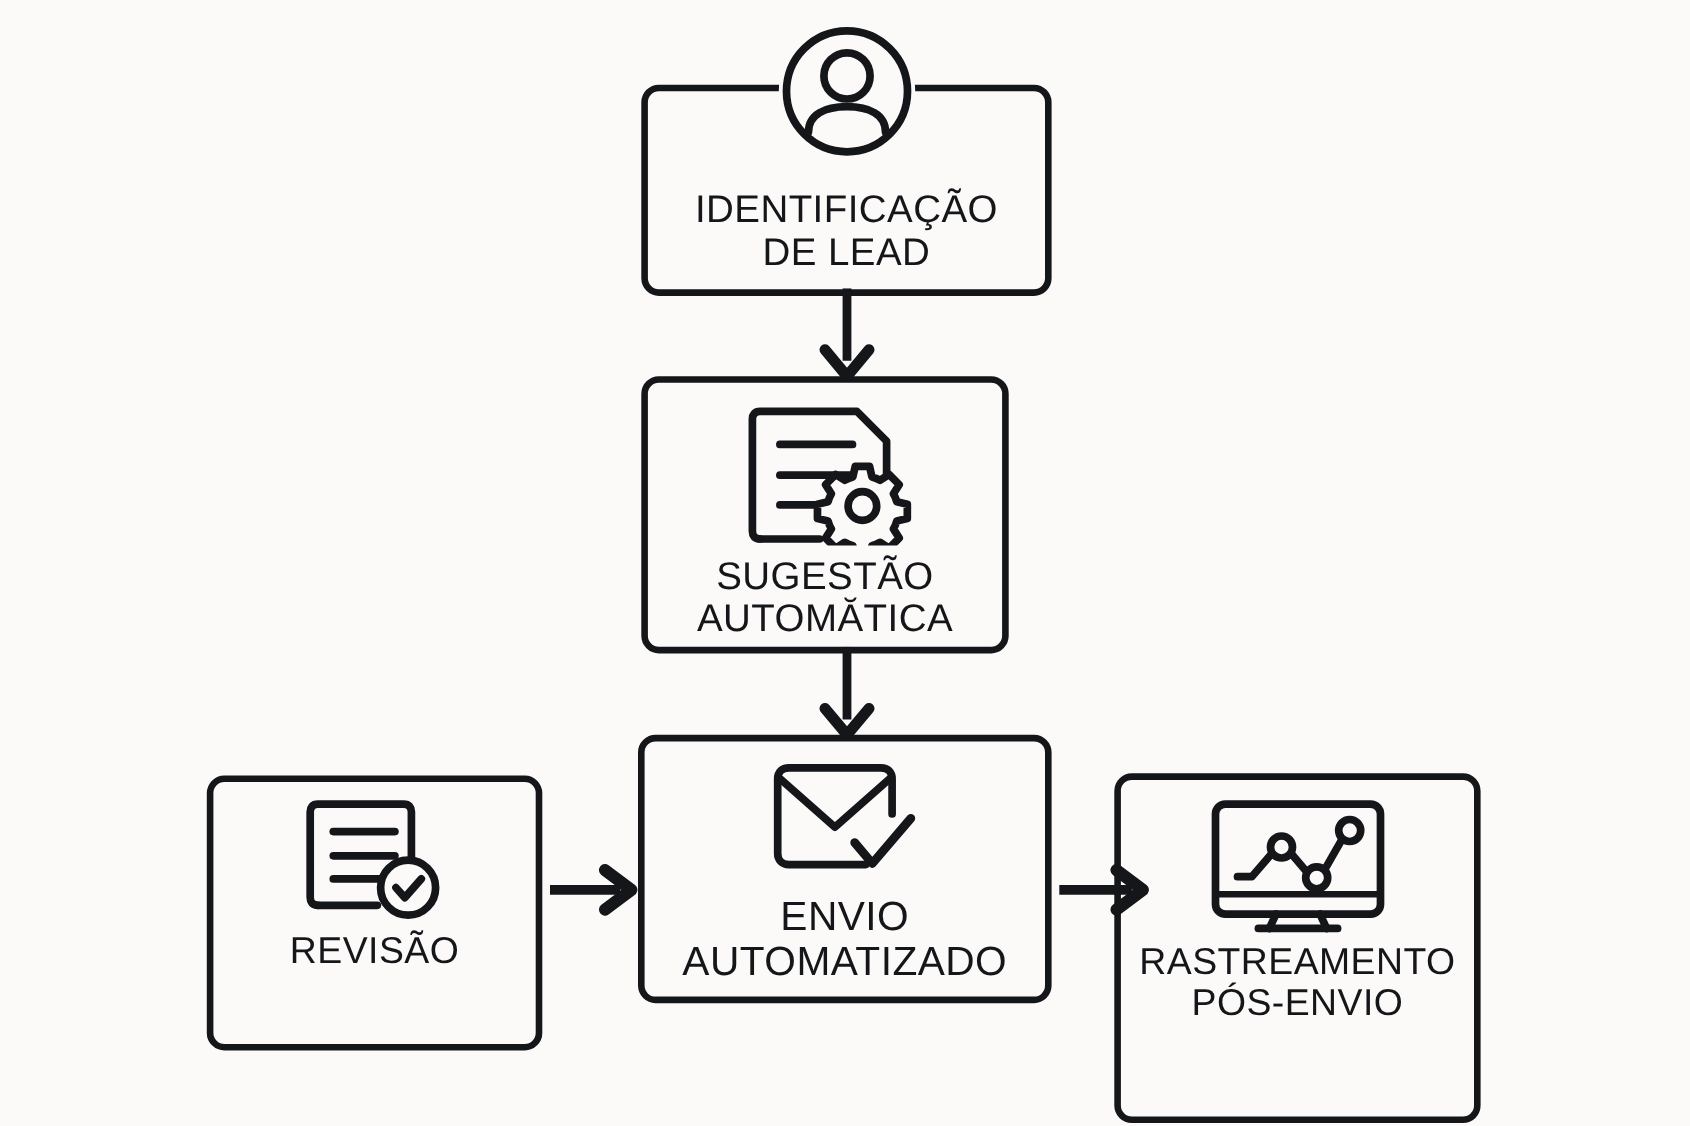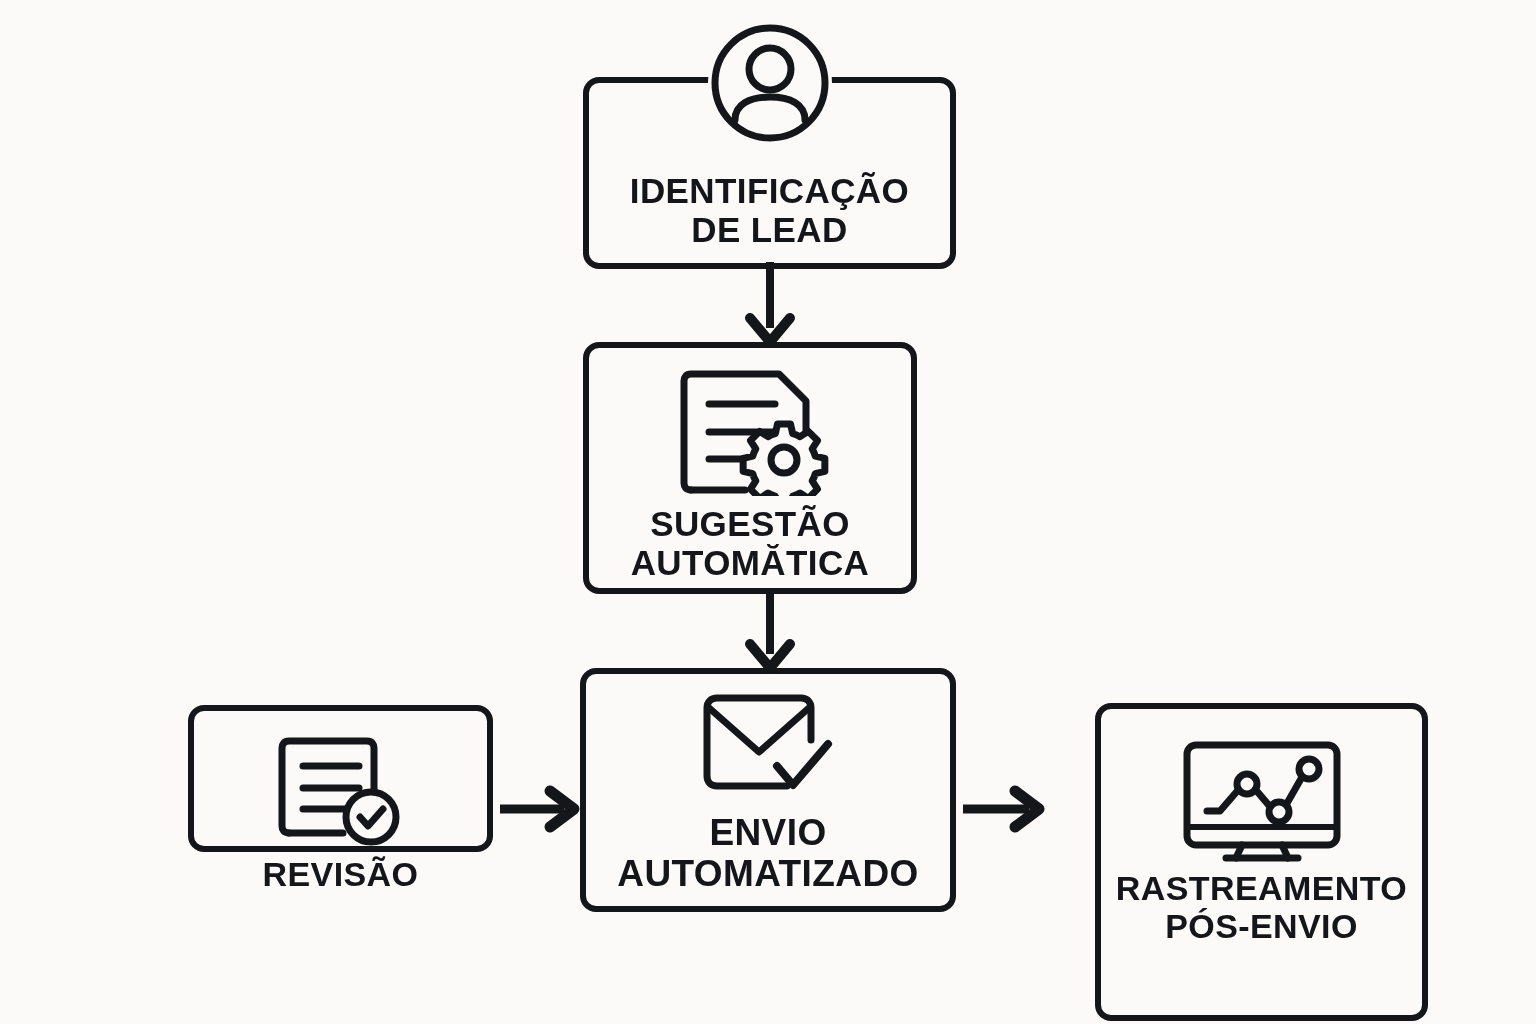--- a/index.html
+++ b/index.html
@@ -29,21 +29,21 @@
     display: flex;
     flex-direction: column;
     align-items: center;
     justify-content: flex-start;
   }
   .node-icon {
     display: block;
   }
   .node-label {
     color: #14161a;
-    font-weight: 700;
+    font-weight: 400;
     text-align: center;
     letter-spacing: 0.4px;
     line-height: 1.12;
     white-space: pre-line;
   }
   
   #node-lead {
     left: 583px; top: 77px; width: 373px; height: 192px;
     overflow: visible;
     justify-content: flex-end;
@@ -70,29 +70,29 @@
 
   
   #node-send {
     left: 580px; top: 668px; width: 376px; height: 244px;
     padding-top: 16px;
   }
   #node-send .node-label { font-size: 37px; margin-top: 10px; }
 
   
   #node-review {
-    left: 188px; top: 705px; width: 305px; height: 147px;
-    padding-top: 24px;
+    left: 188px; top: 705px; width: 305px; height: 250px;
+    padding-top: 14px;
   }
   #node-review .node-label { font-size: 34px; margin-top: 8px; }
 
   
   #node-track {
-    left: 1095px; top: 703px; width: 333px; height: 318px;
-    padding-top: 30px;
+    left: 1013px; top: 703px; width: 333px; height: 318px;
+    padding-top: 16px;
   }
   #node-track .node-label { font-size: 34px; margin-top: 6px; }
 
   .connector {
     position: absolute;
     overflow: visible;
   }
   #arrow-lead-suggest { left: 735px; top: 262px; width: 70px; height: 86px; }
   #arrow-suggest-send { left: 735px; top: 588px; width: 70px; height: 86px; }
   #arrow-review-send  { left: 492px; top: 778px; width: 92px; height: 62px; }

